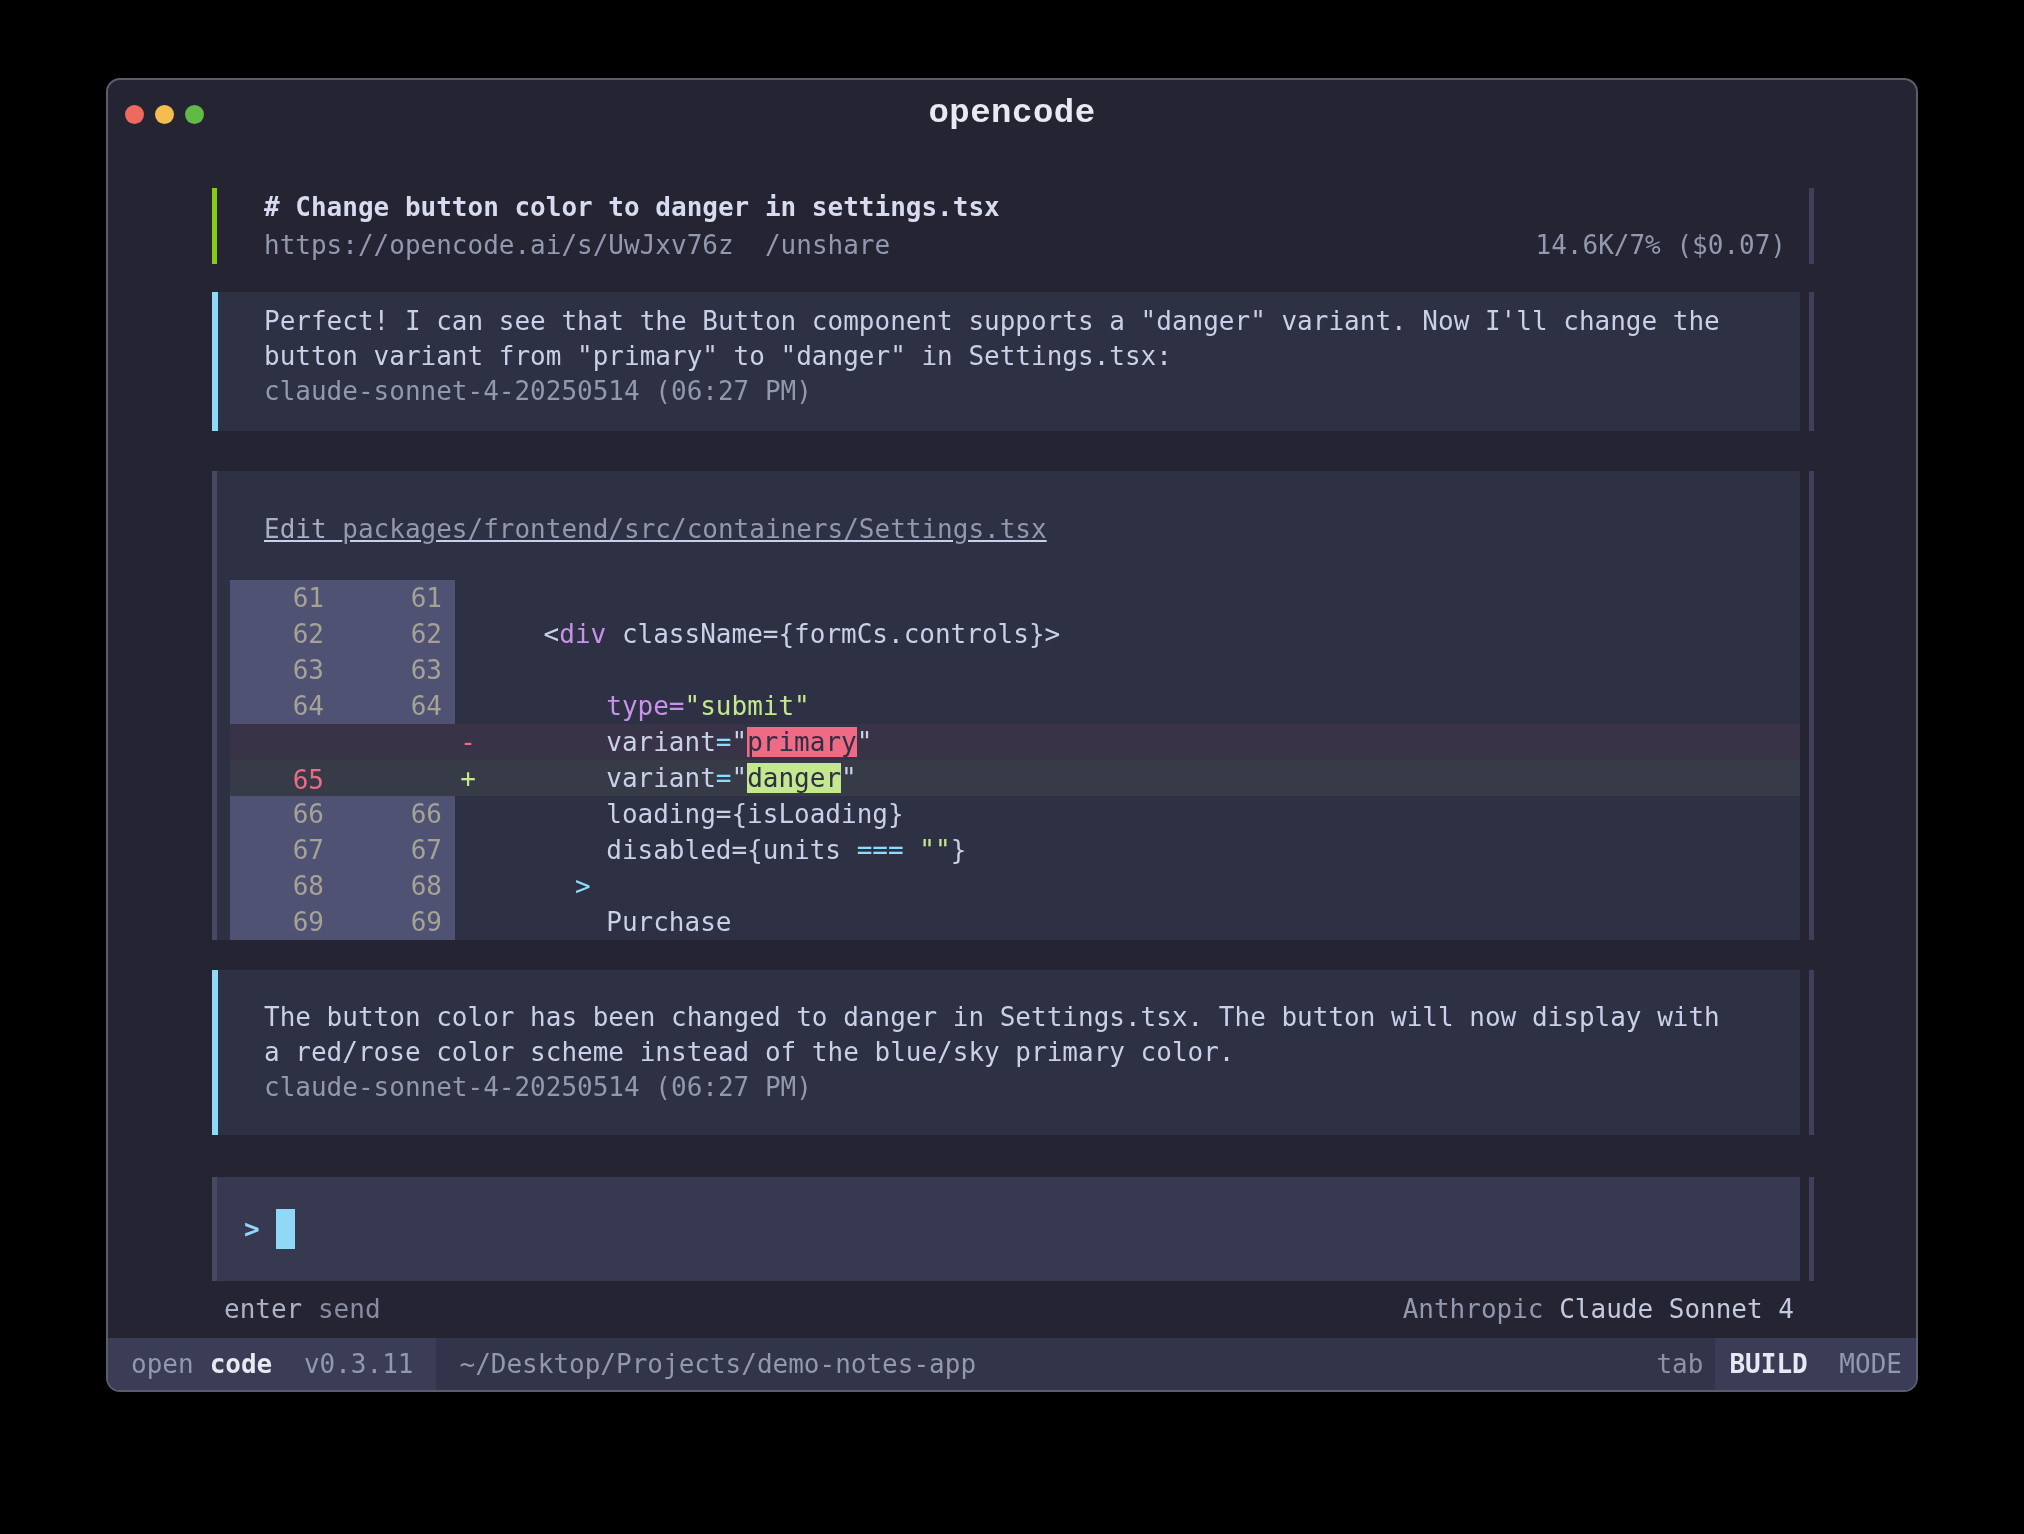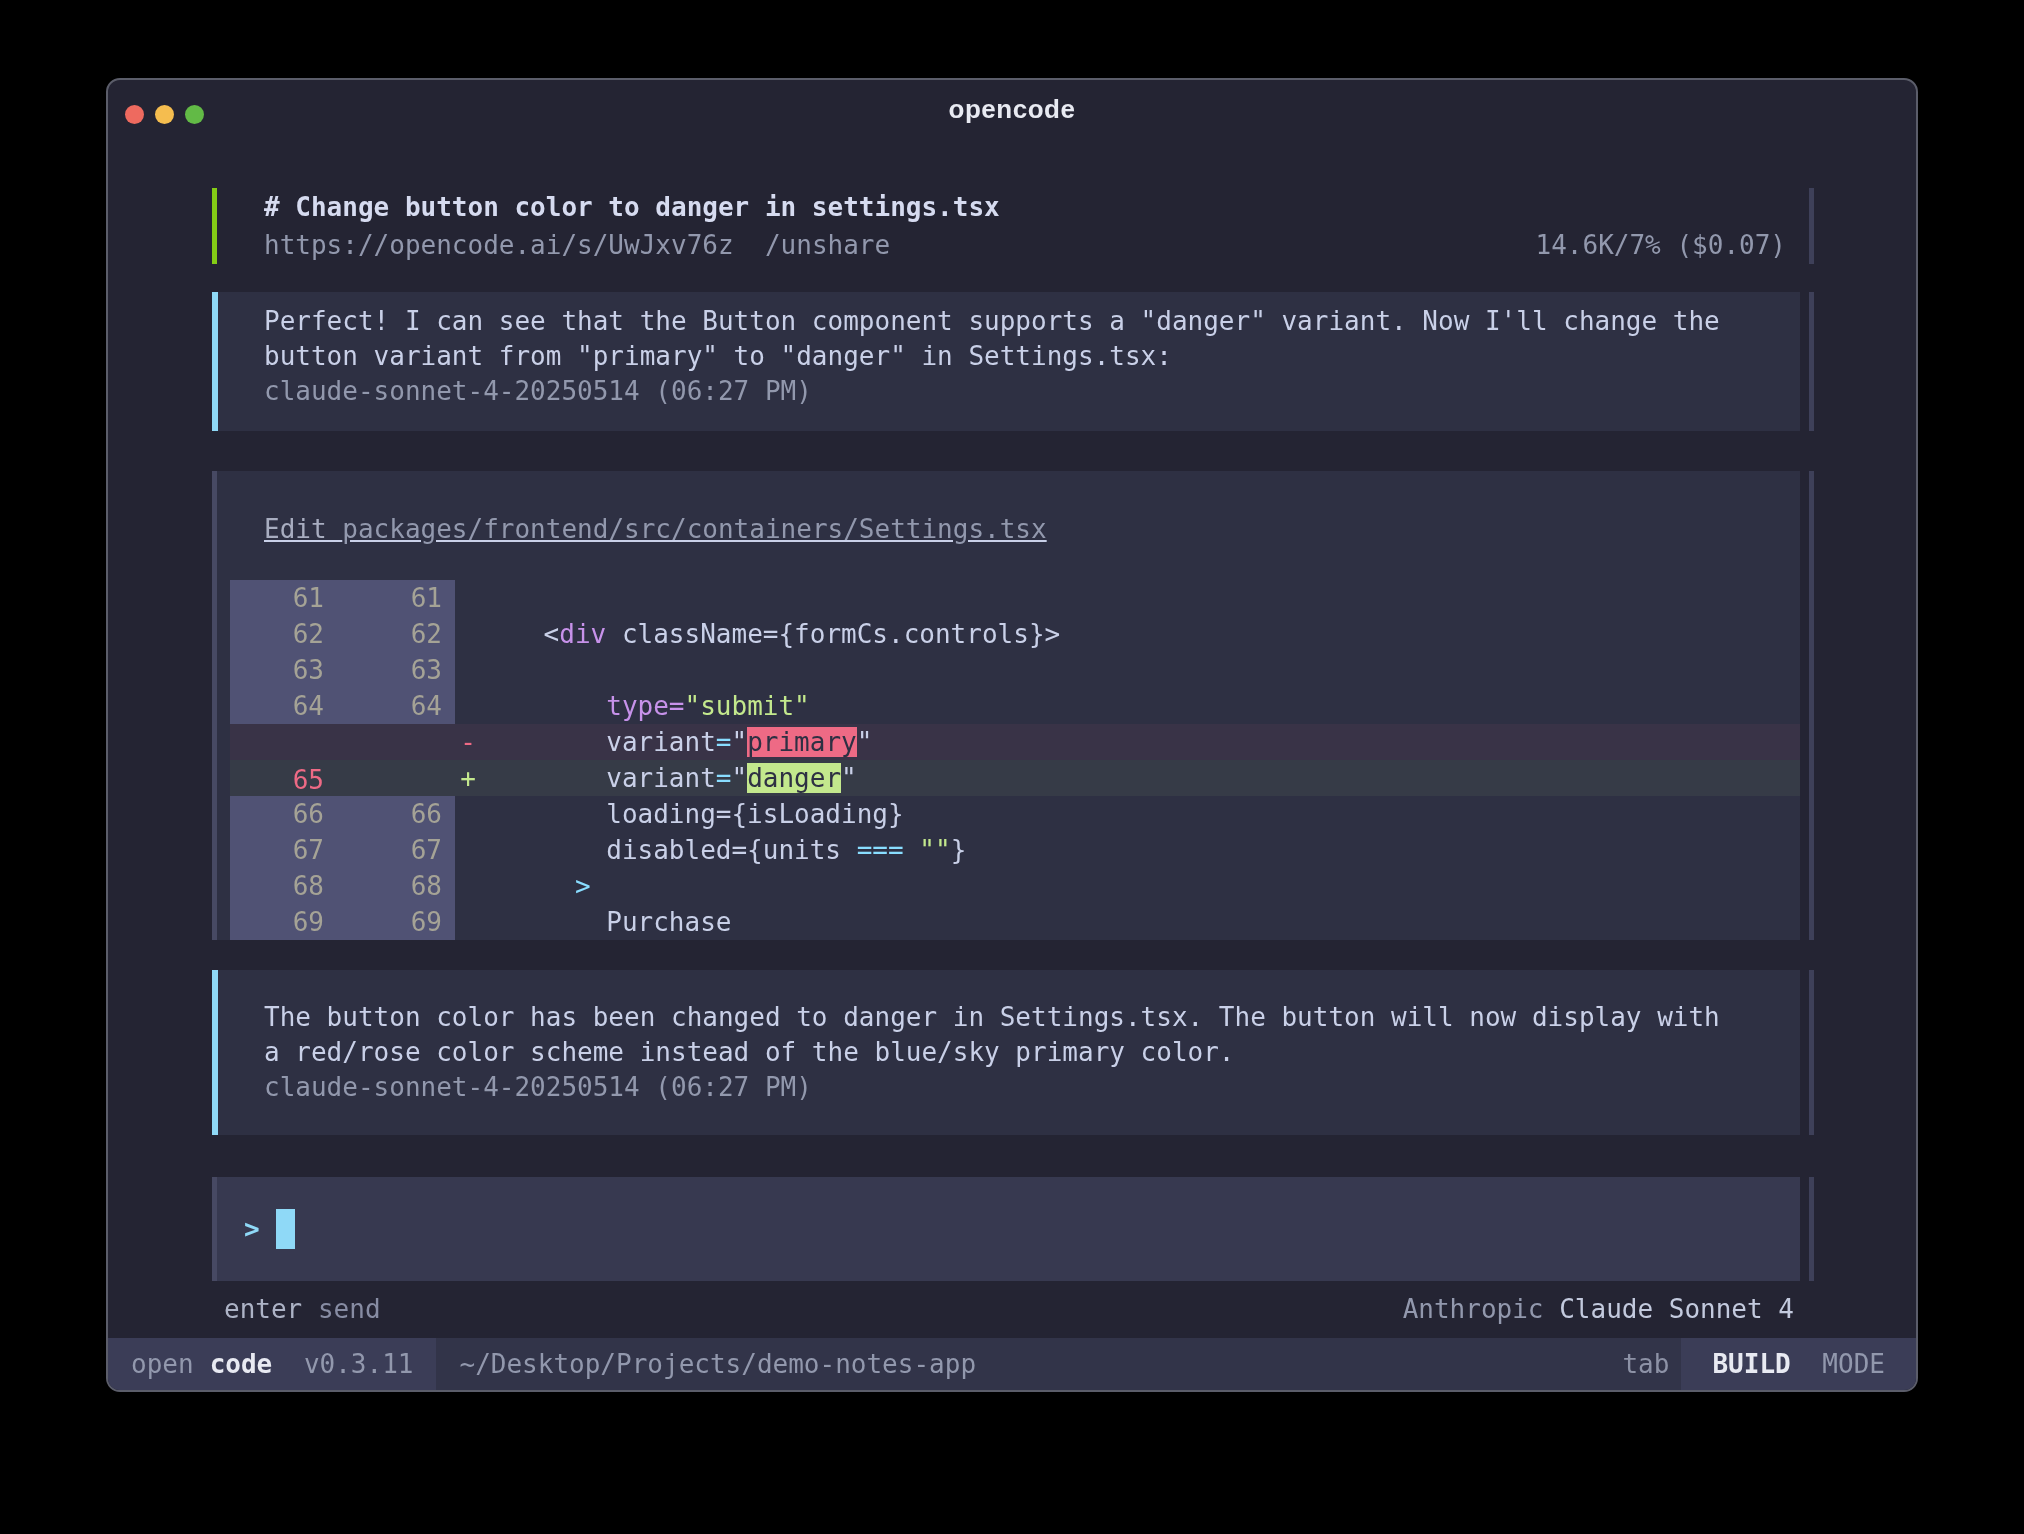--- a/index.html
+++ b/index.html
@@ -34,22 +34,22 @@
 
   
   .titlebar{position:relative;height:56px;}
   .lights{position:absolute;left:17px;top:25px;display:flex;gap:11px;}
   .light{width:19px;height:19px;border-radius:50%;}
   .light.red{background:var(--traffic-red);}
   .light.yellow{background:var(--traffic-yellow);}
   .light.green{background:var(--traffic-green);}
   .win-title{
     position:absolute;left:0;right:0;top:14px;text-align:center;
-    font-family:Liberation Sans, sans-serif;font-weight:bold;
-    font-size:26px;color:var(--bright);letter-spacing:.5px;
+    font-family:Liberation Mono, monospace;font-weight:bold;
+    font-size:34px;color:var(--bright);letter-spacing:.5px;
   }
 
   
   .block{position:relative;margin-left:104px;width:1588px;}
   .rail{position:absolute;top:0;bottom:0;right:-14px;width:5px;background:var(--rail);}
 
   
   .session{margin-top:52px;border-left:5px solid #84cc16;padding-left:47px;line-height:38px;}
   .session .s-title{font-weight:bold;color:#d6dbf0;white-space:pre;}
   .session .s-sub{display:flex;color:var(--muted);white-space:pre;}
@@ -103,21 +103,21 @@
     position:absolute;left:0;right:0;bottom:0;height:52px;background:#323449;
     display:flex;align-items:stretch;color:var(--muted);white-space:pre;
     border-radius:0 0 11px 11px;overflow:hidden;
   }
   .chip{background:#3b3d57;display:flex;align-items:center;padding:0 23px;gap:16px;}
   .sb-text{display:flex;align-items:center;}
   .sb-bold{font-weight:bold;color:var(--bright);}
   .sb-cwd{margin-left:23px;}
   .sb-spacer{flex:1;}
   .sb-tab{margin-right:12px;display:flex;align-items:center;color:#8d92a6;}
-  .chip.mode{padding:0 31px;}
+  .chip.mode{padding:0 14px;}
 </style>
 </head>
 <body>
 
 <div class="window">
 
   <div class="titlebar">
     <div class="lights">
       <div class="light red"></div>
       <div class="light yellow"></div>

